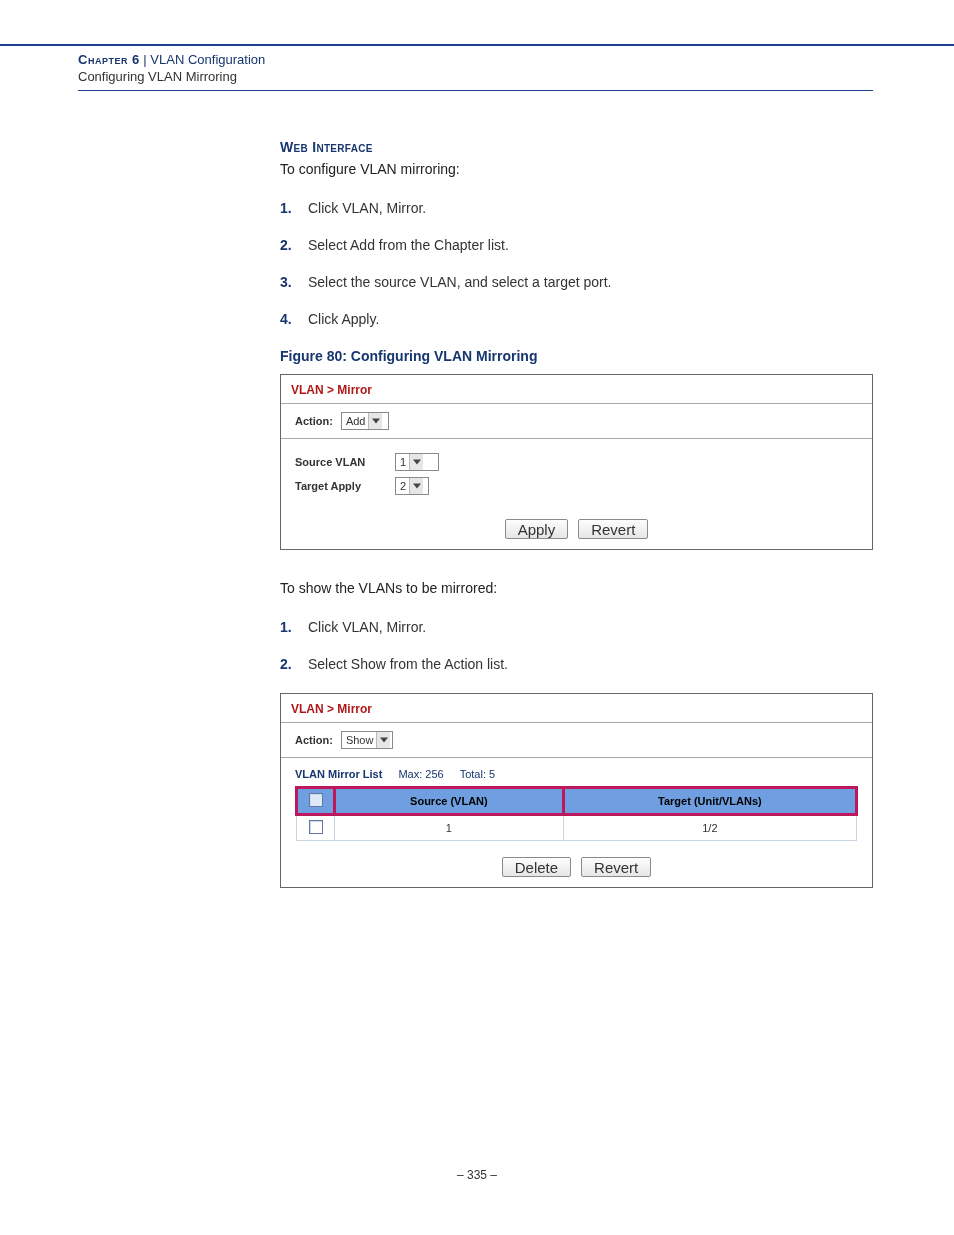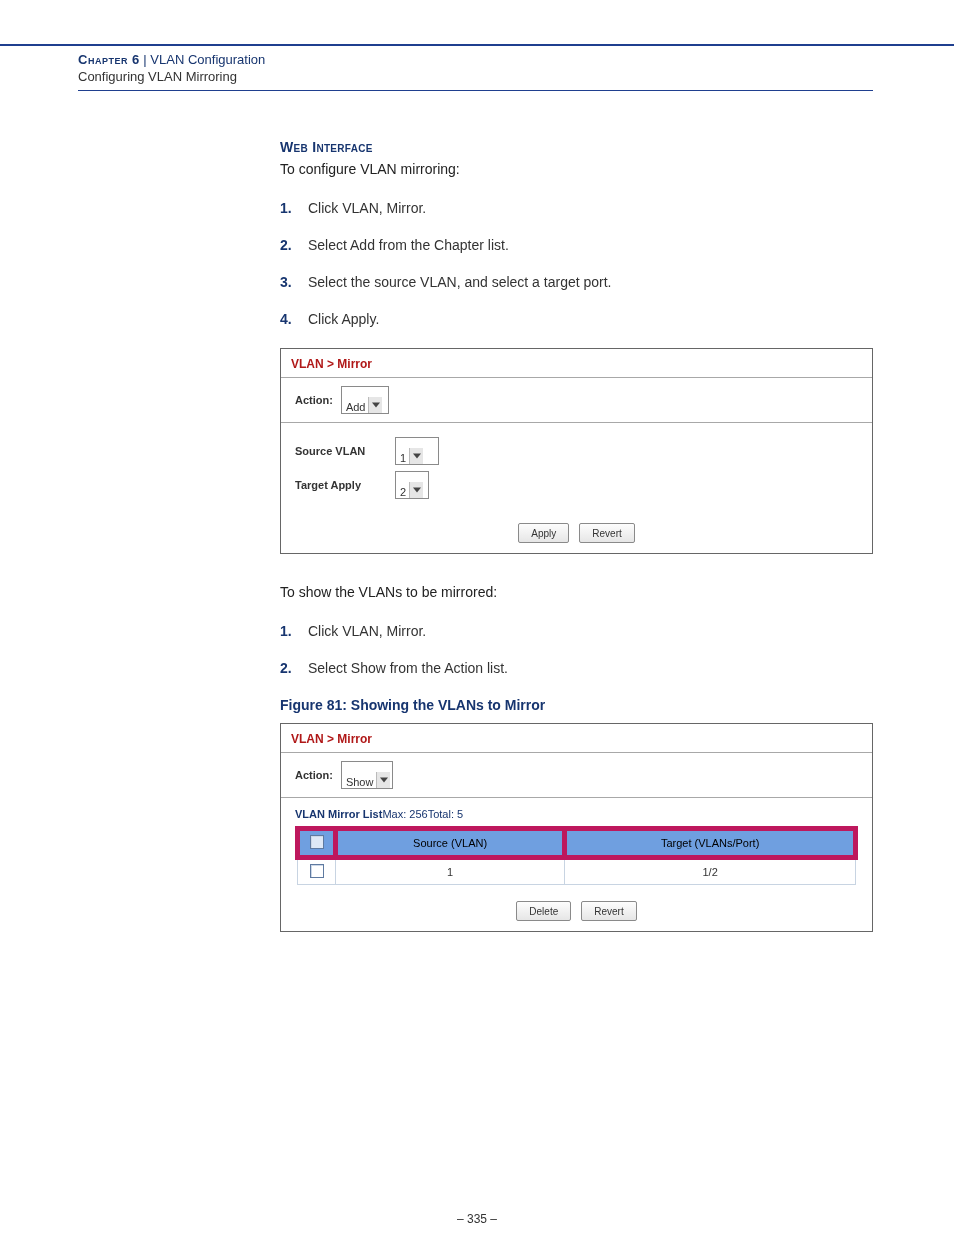--- a/index.html
+++ b/index.html
@@ -18,33 +18,33 @@
   ol.steps { list-style: none; margin: 18px 0 18px 0; }
   ol.steps li { display: flex; gap: 10px; margin-bottom: 16px; font-size: 14px; line-height: 1.5; }
   ol.steps li .num { font-weight: bold; color: #17356f; min-width: 18px; }
   .fig-caption { font-weight: bold; color: #17356f; font-size: 14px; margin: 8px 0 10px 0; }
   
   .panel { border: 1px solid #666; width: 593px; font-family: Arial, Helvetica, sans-serif; font-size: 11px; margin-bottom: 28px; }
   .panel-title { color: #b01818; font-weight: bold; padding: 8px 10px 6px 10px; font-size: 12px; }
   .panel-hr { border-top: 1px solid #a8a8a8; margin: 0 0 0 0; }
   .action-row { display:flex; align-items:center; gap: 8px; padding: 8px 14px 8px 14px; }
   .action-row .lbl { font-weight: bold; }
-  .select { display:inline-flex; align-items:flex-end; border: 1px solid #8a8a8a; background:#fff; height:28px; padding: 0 0 0 4px; font-size:11px; }
+  .select { display:inline-flex; align-items:center; border: 1px solid #8a8a8a; background:#fff; height:18px; padding: 0 0 0 4px; font-size:11px; }
   .select .arrow { width:14px; height:16px; border-left:1px solid #bbb; display:flex; align-items:center; justify-content:center; background:#e6e6e6; margin-left:3px; }
   .select .arrow svg { width:8px; height:6px; }
   .form-area { padding: 8px 14px 12px 14px; }
   .form-row { display:flex; align-items:center; margin: 6px 0; }
   .form-row .flabel { width: 100px; font-weight: bold; }
   .btn-row { display:flex; gap:10px; justify-content:center; padding: 6px 0 10px 0; }
-  .btn { display:inline-flex; align-items:center; justify-content:center; border:1px solid #8a8a8a; background: linear-gradient(#fdfdfd,#e6e6e6); height:20px; padding:0 12px; font-size:10px; border-radius:2px; cursor:pointer; }
+  .btn { display:inline-flex; align-items:center; justify-content:center; border:1px solid #8a8a8a; background: linear-gradient(#fdfdfd,#e6e6e6); height:20px; padding:0 12px; font-size:15px; border-radius:2px; cursor:pointer; }
   
-  .listinfo { display:flex; gap:0; padding: 10px 14px 6px 14px; color:#17356f; font-size:11px; }
+  .listinfo { display:flex; gap:16px; padding: 10px 14px 6px 14px; color:#17356f; font-size:11px; }
   .listinfo .ll { font-weight:bold; }
   table.mirror { width: calc(100% - 28px); margin: 0 14px 10px 14px; border-collapse: collapse; font-size:11px; }
-  table.mirror th { background:#6f9fe0; color:#000; font-weight:normal; border:5px solid #be185d; padding:4px 6px; text-align:center; }
+  table.mirror th { background:#6f9fe0; color:#000; font-weight:bold; border:3px solid #be185d; padding:4px 6px; text-align:center; }
   table.mirror td { border:1px solid #c8d4e2; padding:4px 6px; text-align:center; background:#fff; }
   .checkbox { width:14px; height:14px; border:1px solid #5f7aa0; display:inline-block; background:#fff; box-shadow: inset 1px 1px 0 #cdd8e8; }
   .checkbox.header { background:#dfe9f6; }
   .footer { text-align:center; font-size:12px; color:#333; margin-top: 280px; padding-bottom: 20px; }
 </style>
 </head>
 <body>
 
 <div class="page">
   <div class="topbar"></div>
@@ -73,20 +73,21 @@
       <li>
           <span class="num">3.</span>
           <span>Select the source VLAN, and select a target port.</span>
         </li>
       <li>
           <span class="num">4.</span>
           <span>Click Apply.</span>
         </li>
     </ol>
 
+    <div class="fig-caption">Figure 80:  Configuring VLAN Mirroring</div>
 
     <div class="panel">
       <div class="panel-title">VLAN &gt; Mirror</div>
       <div class="panel-hr"></div>
       <div class="action-row">
         <span class="lbl">Action:</span>
         <span class="select" style="width:48px;">
           <span>Add</span>
           <span class="arrow">
               <svg viewBox="0 0 10 6">
@@ -132,21 +133,20 @@
       <li>
           <span class="num">1.</span>
           <span>Click VLAN, Mirror.</span>
         </li>
       <li>
           <span class="num">2.</span>
           <span>Select Show from the Action list.</span>
         </li>
     </ol>
 
-    <div class="fig-caption">Figure 81:  Showing the VLANs to Mirror</div>
 
     <div class="panel">
       <div class="panel-title">VLAN &gt; Mirror</div>
       <div class="panel-hr"></div>
       <div class="action-row">
         <span class="lbl">Action:</span>
         <span class="select" style="width:52px;">
           <span>Show</span>
           <span class="arrow">
               <svg viewBox="0 0 10 6">
@@ -159,21 +159,21 @@
       <div class="listinfo">
         <span class="ll">VLAN Mirror List</span>
         <span>Max: 256</span>
         <span>Total: 5</span>
       </div>
       <table class="mirror">
         <thead>
           <tr>
             <th style="width:38px;"><span class="checkbox header"></span></th>
             <th>Source (VLAN)</th>
-            <th>Target (VLANs/Port)</th>
+            <th>Target (Unit/VLANs)</th>
           </tr>
         </thead>
         <tbody>
           <tr>
             <td><span class="checkbox"></span></td>
             <td>1</td>
             <td>1/2</td>
           </tr>
         </tbody>
       </table>

